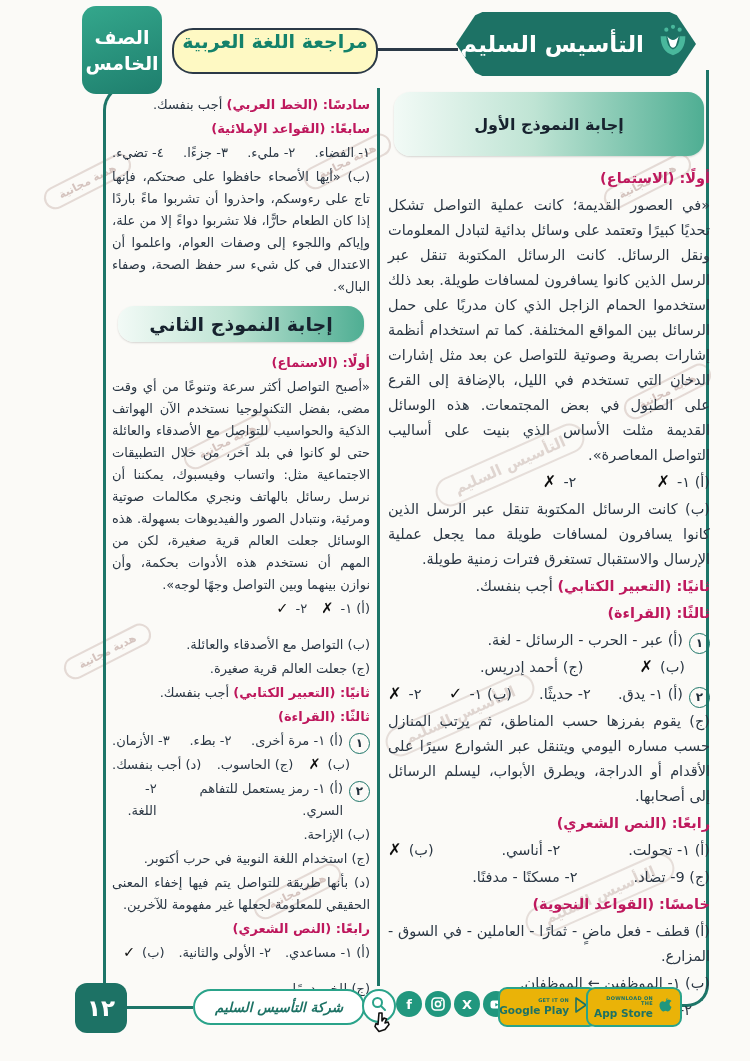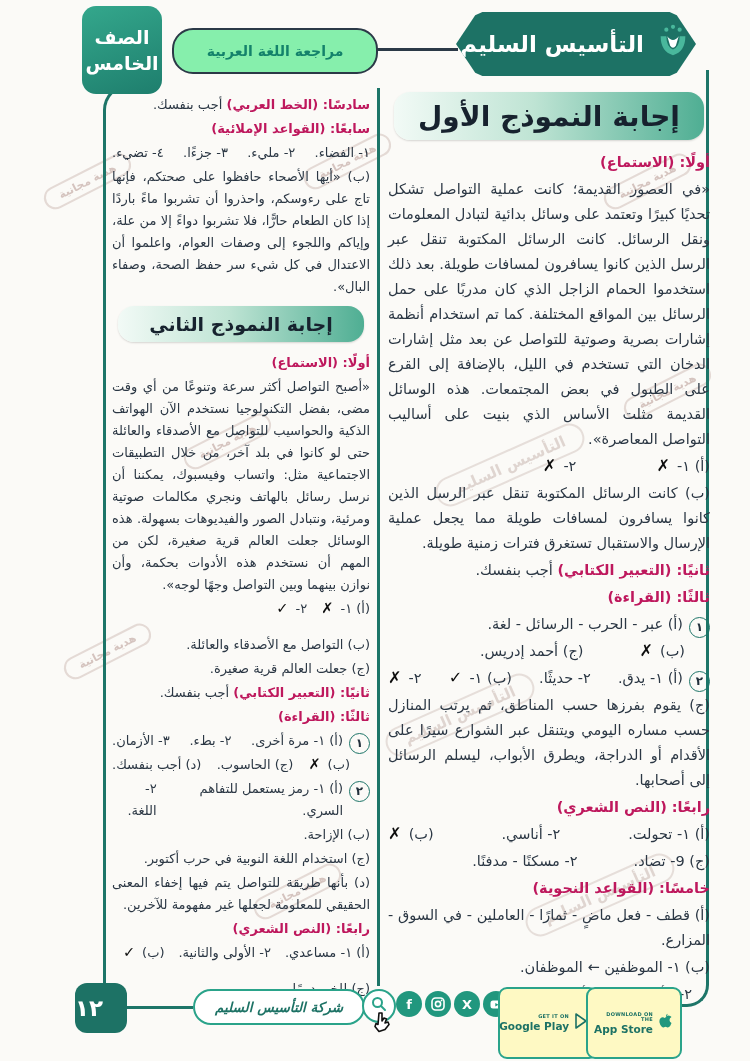--- a/index.html
+++ b/index.html
@@ -11,70 +11,70 @@
       font-weight:bold;white-space:nowrap;z-index:0;}
   .wmBrand{position:absolute;transform:rotate(-24deg);color:rgba(200,182,176,.55);
       font-size:15px;font-weight:bold;border:2px solid rgba(205,188,182,.45);
       border-radius:16px;padding:4px 18px;white-space:nowrap;z-index:0;}
   
   .gradeBadge{position:absolute;left:82px;top:6px;width:80px;height:88px;z-index:3;
       background:linear-gradient(160deg,#34a78c,#1e7e6d);border-radius:14px;color:#fff;
       display:flex;flex-direction:column;align-items:center;justify-content:center;
       font-weight:bold;font-size:19px;line-height:26px;}
   .titleBox{position:absolute;left:172px;top:28px;width:202px;height:42px;z-index:3;
-      background:#86efac;border:2.5px solid #2b3947;border-radius:21px;display:flex;
-      align-items:center;justify-content:center;color:#14826b;font-weight:bold;font-size:14px;}
+      background:#fef9c3;border:2.5px solid #2b3947;border-radius:21px;display:flex;
+      justify-content:center;color:#14826b;font-weight:bold;font-size:19px;}
   .titleLink{position:absolute;left:374px;top:48px;width:84px;height:3px;background:#2b3947;z-index:2;}
   .brandBox{position:absolute;left:456px;top:12px;width:240px;height:64px;z-index:3;
       background:#1d7265;display:flex;align-items:center;justify-content:center;gap:10px;
       clip-path:polygon(0% 50%,8% 5%,11% 0%,89% 0%,92% 5%,100% 50%,92% 95%,89% 100%,11% 100%,8% 95%);}
   .brandText{color:#fff;font-weight:bold;font-size:23px;}
   
   .frameLeft{position:absolute;left:103px;top:84px;width:46px;height:899px;z-index:1;
       border-left:3px solid #1d7568;border-top:3px solid #1d7568;border-top-left-radius:26px;}
   .frameRight{position:absolute;left:650px;top:70px;width:56px;height:934px;z-index:1;
       border-right:3px solid #1d7568;border-bottom:3px solid #1d7568;border-bottom-right-radius:22px;}
   .divider{position:absolute;left:377px;top:88px;width:2.5px;height:898px;background:#1d7568;z-index:1;}
   
   .rcol{position:absolute;left:388px;top:92px;width:322px;z-index:2;font-size:14.5px;line-height:25px;}
   .lcol{position:absolute;left:112px;top:92px;width:258px;z-index:2;font-size:13px;line-height:22px;}
-  .banner{height:48px;border-radius:16px;margin:0 6px 10px 6px;display:flex;align-items:center;
-      justify-content:center;font-weight:bold;font-size:28px;color:#17222e;
+  .banner{height:64px;border-radius:16px;margin:0 6px 10px 6px;display:flex;align-items:center;
+      justify-content:center;font-weight:bold;font-size:16px;color:#17222e;
       background:linear-gradient(90deg,#f2faf6 0%,#bfe4d4 45%,#4fae93 100%);
       box-shadow:0 1px 2px rgba(0,0,0,.15);}
   .lcol .banner{font-size:19px;height:36px;}
   .h{color:#be185d;font-weight:bold;}
   .hl{margin:2px 0;}
   .para{text-align:justify;margin:2px 0;}
   .mark{font-weight:bold;color:#0d0d0d;font-size:1.12em;line-height:1;}
   .ans{display:flex;align-items:baseline;margin:2px 0;}
   .sb{justify-content:space-between;}
   .g80{gap:80px;} .g56{gap:56px;} .g14{gap:14px;flex-wrap:wrap;}
   .grp{display:inline-flex;gap:7px;align-items:baseline;}
   .qrow{display:flex;gap:6px;align-items:baseline;margin:2px 0;}
   .qnum{display:inline-flex;width:19px;height:19px;border:1.7px solid #1d7568;border-radius:50%;
       align-items:center;justify-content:center;font-size:12px;font-weight:bold;color:#22303c;
       flex:0 0 auto;position:relative;top:2px;}
   .qbody{flex:1;}
   
   .pageNum{position:absolute;left:75px;top:983px;width:52px;height:50px;background:#1d7265;
-      border-radius:12px;color:#fff;display:flex;align-items:center;justify-content:flex-end;
+      border-radius:12px;color:#fff;display:flex;align-items:center;justify-content:center;
       font-size:23px;font-weight:bold;z-index:3;}
   .footLine{position:absolute;left:127px;top:1006px;width:66px;height:3px;background:#1d7568;z-index:2;}
   .companyOval{position:absolute;left:193px;top:989px;width:168px;height:32px;background:#fff;
       border:2px solid #2aa38a;border-radius:18px;display:flex;align-items:center;justify-content:center;
       color:#1d7265;font-weight:bold;font-size:13.5px;z-index:3;box-shadow:0 0 0 2px #fff inset;font-style:italic;}
   .searchBtn{position:absolute;left:362px;top:989px;width:30px;height:30px;border:2px solid #2aa38a;
       border-radius:50%;background:#fff;display:flex;align-items:center;justify-content:center;z-index:3;}
   .cursor{position:absolute;left:372px;top:1012px;z-index:4;}
   .soc{position:absolute;top:991px;width:26px;height:26px;border-radius:50%;background:#21977e;
       color:#fff;display:flex;align-items:center;justify-content:center;font-size:13px;
       font-weight:bold;z-index:3;}
-  .storeBadge{position:absolute;top:987px;height:36px;background:#fef9c3;border:2px solid #2aa38a;
-      border-radius:9px;display:flex;align-items:center;gap:5px;padding:16px 7px;z-index:3;color:#1d7265;}
+  .storeBadge{position:absolute;top:987px;height:36px;background:#eab308;border:2px solid #2aa38a;
+      border-radius:9px;display:flex;align-items:center;gap:5px;padding:0 7px;z-index:3;color:#1d7265;}
   .storeTxt{display:flex;flex-direction:column;line-height:1;}
   .storeSmall{font-size:5px;font-weight:bold;letter-spacing:.3px;}
   .storeBig{font-size:10.5px;font-weight:bold;margin-top:2px;white-space:nowrap;}
 </style>
 </head>
 <body>
 
 <div class="page">
 
   <div class="wm" style="left:40px;top:170px">هدية مجانية</div>

